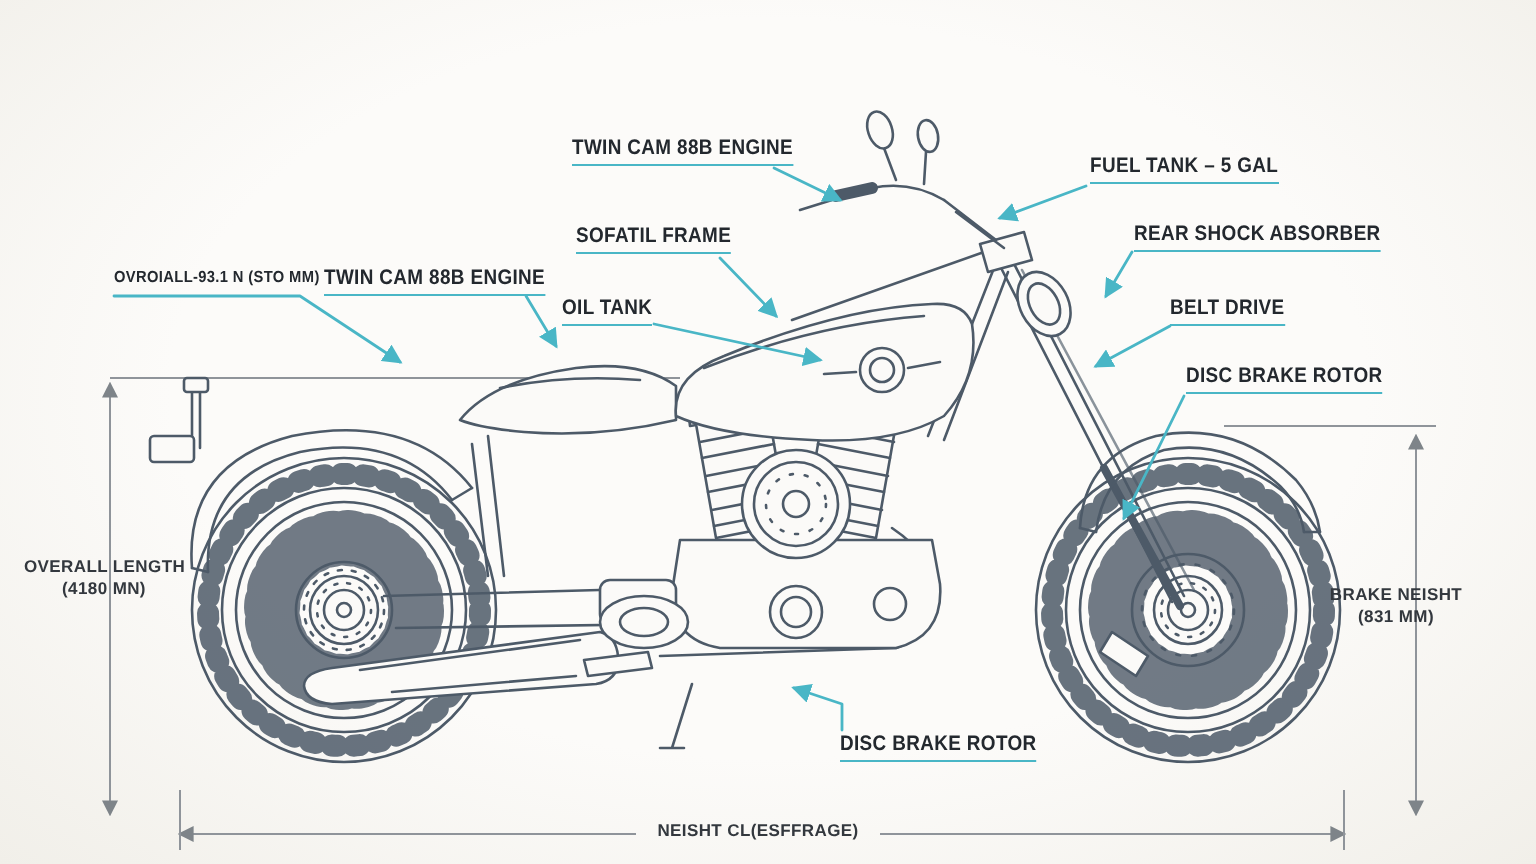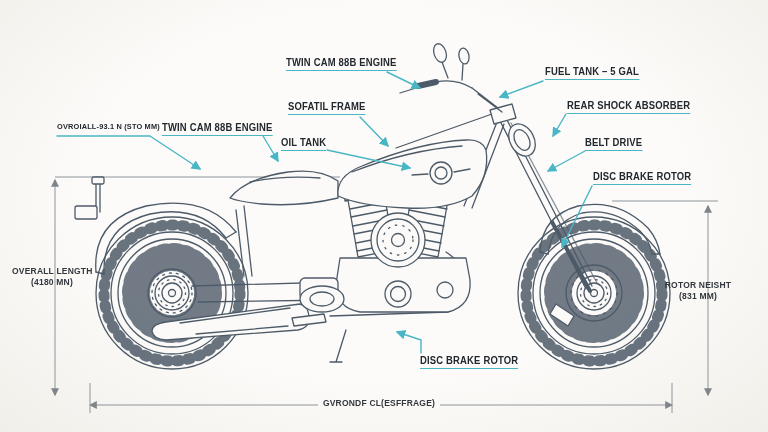--- a/index.html
+++ b/index.html
@@ -1,21 +1,21 @@
 <!DOCTYPE html>
 <html><head>
 <meta charset="utf-8">
 <style>
   html,body{margin:0;padding:0;}
   body{
     width:768px;height:432px;overflow:hidden;position:relative;
     background:radial-gradient(ellipse at 50% 45%, #fcfbf9 55%, #f1efe9 100%);
     font-family:"Liberation Sans",sans-serif;
   }
-  #stage{position:absolute;inset:0;width:768px;height:310px;}
+  #stage{position:absolute;inset:0;width:768px;height:310px;margin-top:12px;}
   svg#art{position:absolute;left:0;top:0;}
   .callout{
     position:absolute;
     font:700 10.5px "Liberation Sans",sans-serif;
     color:#23282e;letter-spacing:.2px;white-space:nowrap;
     border-bottom:1.6px solid #49b6c6;padding-bottom:2px;
     transform:scaleX(.9);transform-origin:left top;
   }
   .callout.small{font-size:8px;border-bottom:none;padding-bottom:0;transform:scaleX(.92);}
   .dim{
@@ -208,19 +208,19 @@
   <div class="callout" style="left:593px;top:170px;">DISC BRAKE ROTOR</div>
 
   <div class="callout" style="left:420px;top:354px;">DISC BRAKE ROTOR</div>
 
   <div class="dim" style="left:12px;top:266px;width:80px;">
     <div>OVERALL LENGTH</div>
     <div>(4180 MN)</div>
   </div>
 
   <div class="dim" style="left:660px;top:280px;width:76px;">
-    <div>ROTOR NEISHT</div>
+    <div>BRAKE NEISHT</div>
     <div>(831 MM)</div>
   </div>
 
-  <div class="dim" style="left:320px;top:398px;width:118px;">GVRONDF CL(ESFFRAGE)</div>
+  <div class="dim" style="left:320px;top:398px;width:118px;">NEISHT CL(ESFFRAGE)</div>
 
 </div>
 
 </body></html>

